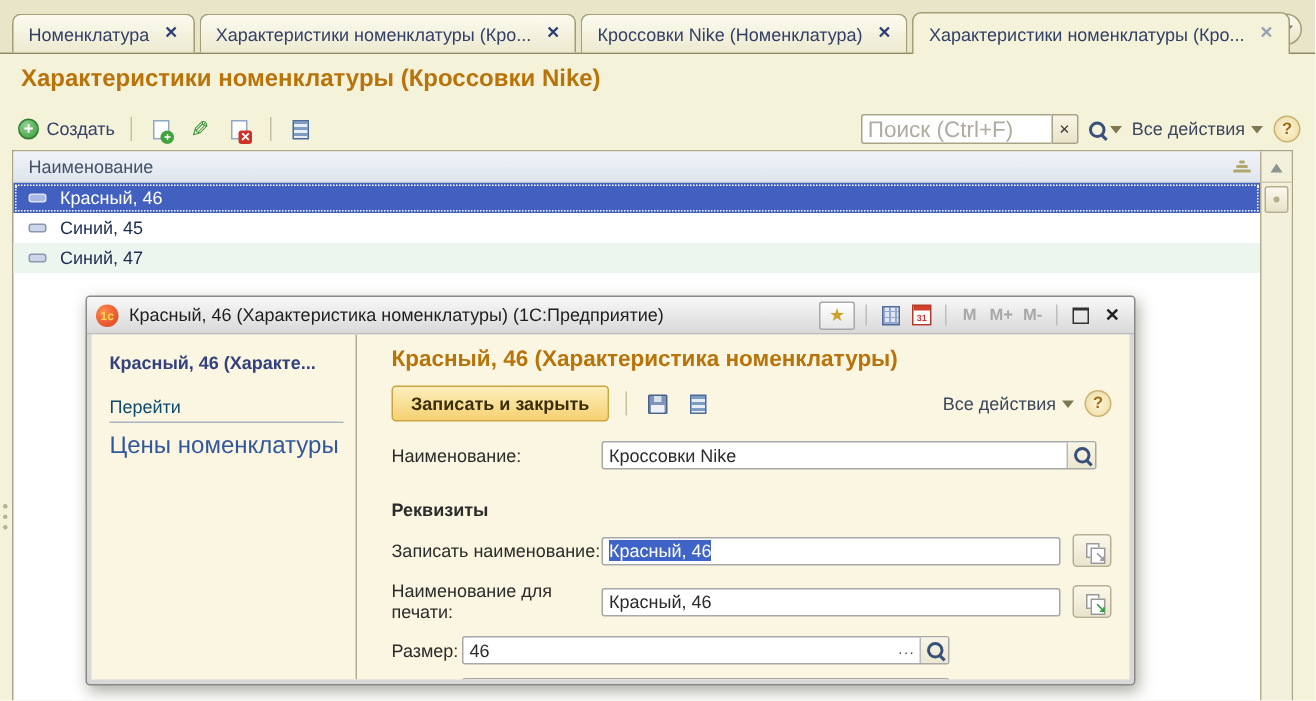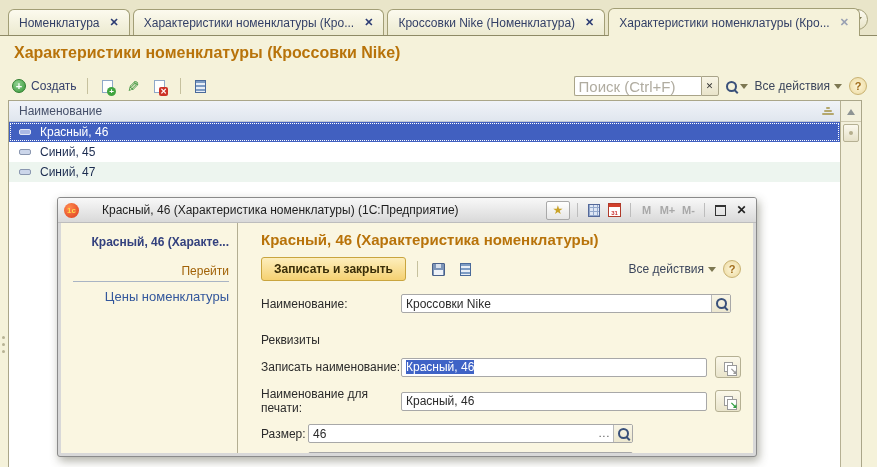--- a/index.html
+++ b/index.html
@@ -87,44 +87,44 @@
       border:1px solid #b5b093;border-radius:2px;display:flex;align-items:center;justify-content:center;}
   .vs-thumb i{width:4px;height:4px;border-radius:50%;background:#b5ae8d;}
   .splitter-grip{position:absolute;left:2px;top:300px;display:flex;flex-direction:column;gap:4px;}
   .splitter-grip i{width:3px;height:3px;border-radius:50%;background:#b7b294;}
 
   
   .dialog{position:absolute;left:57px;top:197px;width:700px;height:260px;background:#d8d8d8;
       border:1px solid #8a8a8a;border-radius:3px;box-shadow:2px 4px 10px rgba(80,80,60,.45);z-index:10;
       box-sizing:border-box;}
   .dlg-titlebar{height:24px;background:linear-gradient(#f8f8f8,#d9d9d9);border-bottom:1px solid #bdbdbd;
-      border-radius:2px 2px 0 0;display:flex;align-items:center;padding:0 6px;gap:23px;}
+      border-radius:2px 2px 0 0;display:flex;align-items:center;padding:0 6px;gap:7px;}
   .onec-logo{width:15px;height:15px;border-radius:50%;background:radial-gradient(circle at 35% 30%,#ff8a4d,#dc3b1f);
       color:#ffd94d;font-size:8px;font-weight:bold;display:flex;align-items:center;justify-content:center;}
   .dlg-title{flex:1;font-size:12px;color:#1e1e1e;white-space:nowrap;overflow:hidden;}
   .dlg-btns{display:flex;align-items:center;gap:4px;}
   .tbtn{min-width:17px;height:17px;display:flex;align-items:center;justify-content:center;font-size:10px;}
   .tbtn.boxed{border:1px solid #a9a9a9;background:linear-gradient(#ffffff,#e6e6e6);border-radius:2px;width:22px;}
   .ic-star{color:#c9a227;font-size:12px;line-height:1;}
   .ic-calc{width:12px;height:13px;border:1px solid #55699a;background:#dfe7f5;box-sizing:border-box;
       background-image:repeating-linear-gradient(0deg,#93a8cc 0 1px,transparent 1px 4px),
                        repeating-linear-gradient(90deg,#93a8cc 0 1px,transparent 1px 4px);}
   .ic-cal{width:13px;height:14px;border:1px solid #b03a2a;background:#fff;position:relative;box-sizing:border-box;
       font-size:6px;color:#c33;display:flex;align-items:flex-end;justify-content:center;font-weight:bold;}
   .ic-cal::before{content:"";position:absolute;top:0;left:0;right:0;height:3px;background:#d2402c;}
   .mem{color:#a8a8a8;font-weight:bold;font-size:11px;}
   .ic-max{width:9px;height:8px;border:1px solid #333;border-top:2px solid #333;}
   .ic-close-x{font-size:12px;font-weight:bold;color:#222;line-height:1;}
   .tsep{width:1px;height:14px;background:#bdbdbd;margin:0 3px;}
 
   .dlg-body{position:absolute;top:25px;left:3px;right:3px;bottom:3px;background:#faf6e1;overflow:hidden;}
-  .dlg-side{position:absolute;left:0;top:0;bottom:0;width:176px;padding:12px 8px 0 12px;box-sizing:border-box;text-align:right;}
+  .dlg-side{position:absolute;left:0;top:0;bottom:0;width:176px;padding:12px 8px 0 12px;box-sizing:border-box;}
   .side-current{font-size:12px;font-weight:bold;color:#33417e;white-space:nowrap;overflow:hidden;}
-  .side-section{margin-top:15px;font-size:12px;color:#a16207;padding-bottom:3px;border-bottom:1px solid #a9b4c4;}
-  .side-link{margin-top:7px;font-size:13px;color:#33579c;}
+  .side-section{margin-top:15px;font-size:12px;color:#0c4a6e;padding-bottom:3px;border-bottom:1px solid #a9b4c4;}
+  .side-link{margin-top:7px;font-size:16px;color:#33579c;}
   .dlg-main{position:absolute;left:176px;right:0;top:0;bottom:0;border-left:1px solid #b3ae92;
       padding:0 12px 0 23px;box-sizing:border-box;}
   .dlg-heading{margin-top:8px;font-size:15px;font-weight:bold;color:#b8730a;white-space:nowrap;}
   .dlg-cmdbar{margin-top:8px;height:26px;display:flex;align-items:center;gap:7px;font-size:12px;}
   .btn-primary{height:24px;padding:0 12px;background:linear-gradient(#fdeebc,#f5d172);
       border:1px solid #c9a53f;border-radius:3px;font-size:12px;font-weight:bold;color:#3a2e08;
       display:flex;align-items:center;font-family:"Liberation Sans",sans-serif;}
   .ic-floppy{position:relative;width:13px;height:13px;background:#7d95b8;border:1px solid #4a618a;
       border-radius:1px;box-sizing:border-box;}
   .ic-floppy i.shutter{position:absolute;top:0;left:3px;width:5px;height:4px;background:#d8e0ec;}
@@ -137,21 +137,21 @@
   .frow.narrow .lbl{width:47px;}
   .inp{width:330px;height:19px;background:#fff;border:1px solid #a8a8a8;border-radius:2px;
       display:flex;align-items:center;box-sizing:border-box;}
   .frow.narrow .inp{width:325px;}
   .inp .val{flex:1;padding:0 4px;white-space:nowrap;overflow:hidden;}
   .inp .val .sel{background:#3f63c6;color:#fff;}
   .inp-btn{height:100%;display:flex;align-items:center;justify-content:center;
       border-left:1px solid #b9b9b9;background:linear-gradient(#f8f5e6,#ece7cf);box-sizing:border-box;}
   .inp-btn.w-mag{width:19px;}
   .inp-btn.w-dots{width:17px;font-size:10px;color:#444;letter-spacing:1px;border-left:none;background:transparent;}
-  .section-lbl{margin:20px 0 9px;}
+  .section-lbl{margin:20px 0 9px;font-weight:bold;}
   .side-btn{width:24px;height:20px;margin-left:8px;background:linear-gradient(#fbf8ea,#e9e4cb);
       border:1px solid #b5b093;border-radius:3px;display:flex;align-items:center;justify-content:center;flex:none;}
   .docs{position:relative;width:9px;height:10px;border:1px solid #9a9a9a;background:#fff;box-sizing:border-box;}
   .docs::after{content:"";position:absolute;left:2px;top:2px;width:8px;height:9px;border:1px solid #9a9a9a;background:#fff;}
   .docs .arr{position:absolute;right:-6px;bottom:-5px;font-size:9px;font-weight:bold;z-index:2;}
   .docs .arr.gray{color:#9a9a9a;}
   .docs .arr.green{color:#2f9e3f;}
 </style>
 </head>
 <body>

